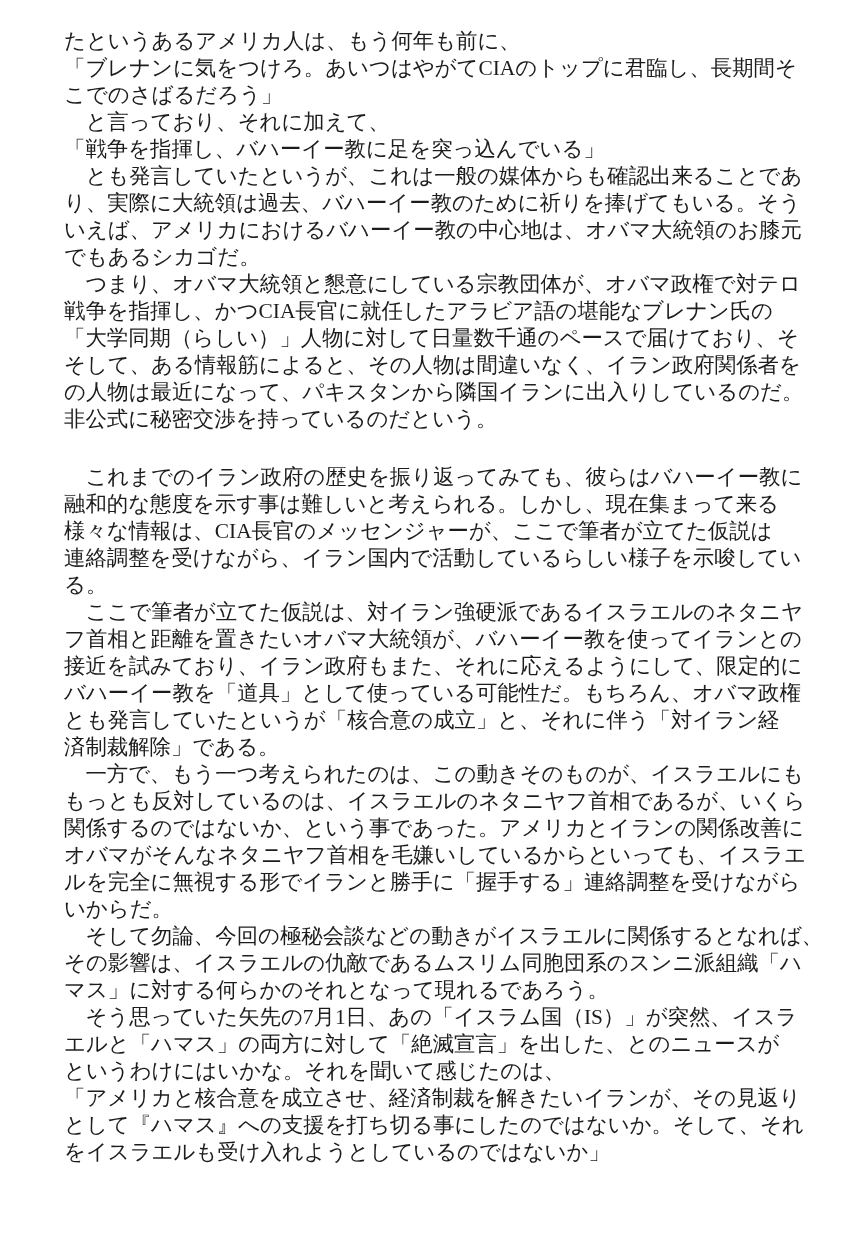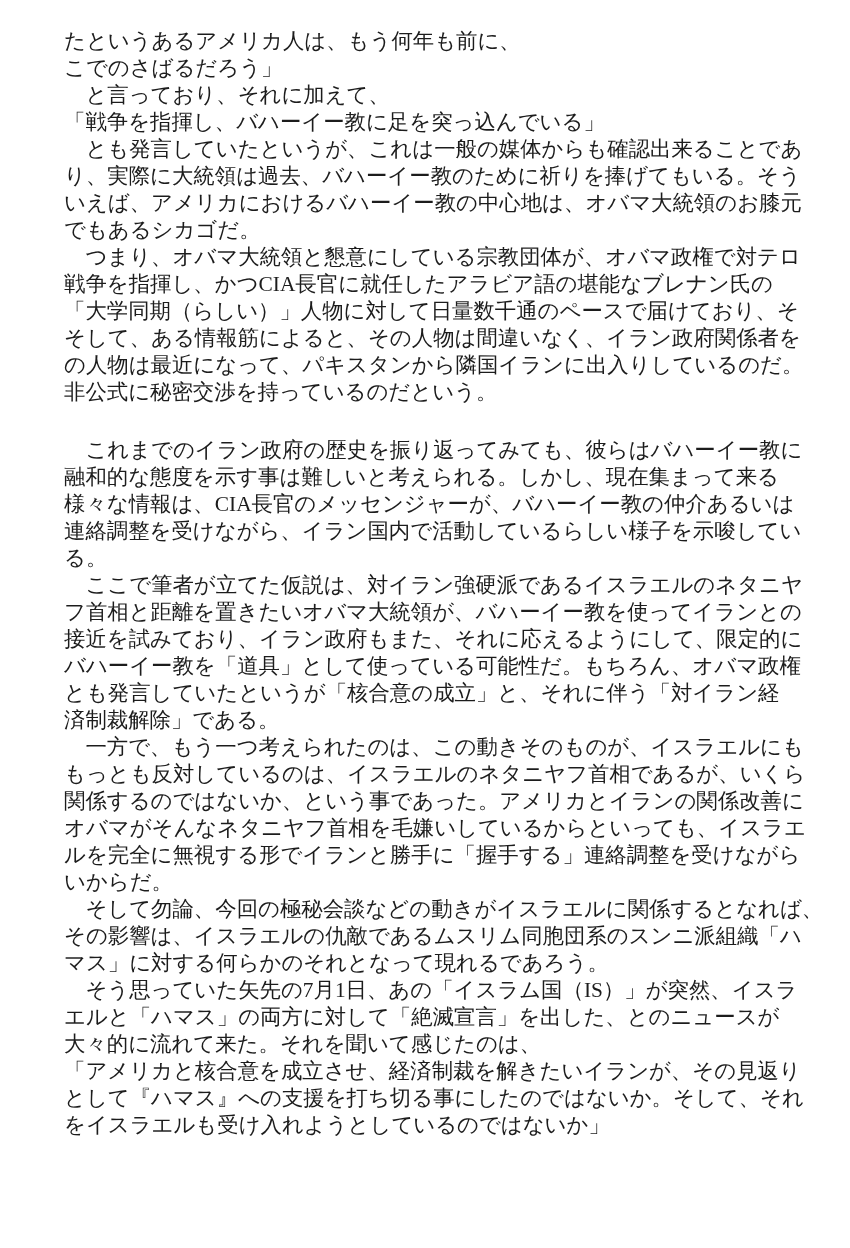--- a/index.html
+++ b/index.html
@@ -41,56 +41,57 @@
   }
   .block2 { margin-top: 31px; }
 </style>
 </head>
 <body>
 
 <div class="page">
   <div class="text-col">
     <div class="block block1">
         <div class="line">たというあるアメリカ人は、もう何年も前に、</div>
+        <div class="line">「ブレナンに気をつけろ。あいつはやがてCIAのトップに君臨し、長期間そ</div>
         <div class="line">こでのさばるだろう」</div>
         <div class="line">　と言っており、それに加えて、</div>
         <div class="line">「戦争を指揮し、バハーイー教に足を突っ込んでいる」</div>
         <div class="line">　とも発言していたというが、これは一般の媒体からも確認出来ることであ</div>
         <div class="line">り、実際に大統領は過去、バハーイー教のために祈りを捧げてもいる。そう</div>
         <div class="line">いえば、アメリカにおけるバハーイー教の中心地は、オバマ大統領のお膝元</div>
         <div class="line">でもあるシカゴだ。</div>
         <div class="line">　つまり、オバマ大統領と懇意にしている宗教団体が、オバマ政権で対テロ</div>
         <div class="line">戦争を指揮し、かつCIA長官に就任したアラビア語の堪能なブレナン氏の</div>
         <div class="line">「大学同期（らしい）」人物に対して日量数千通のペースで届けており、そ</div>
         <div class="line">そして、ある情報筋によると、その人物は間違いなく、イラン政府関係者を</div>
         <div class="line">の人物は最近になって、パキスタンから隣国イランに出入りしているのだ。</div>
         <div class="line">非公式に秘密交渉を持っているのだという。</div>
       </div>
     <div class="block block2">
         <div class="line">　これまでのイラン政府の歴史を振り返ってみても、彼らはバハーイー教に</div>
         <div class="line">融和的な態度を示す事は難しいと考えられる。しかし、現在集まって来る</div>
-        <div class="line">様々な情報は、CIA長官のメッセンジャーが、バハーイー教の仲介あるいは</div>
+        <div class="line">様々な情報は、CIA長官のメッセンジャーが、ここで筆者が立てた仮説は</div>
         <div class="line">連絡調整を受けながら、イラン国内で活動しているらしい様子を示唆してい</div>
         <div class="line">る。</div>
         <div class="line">　ここで筆者が立てた仮説は、対イラン強硬派であるイスラエルのネタニヤ</div>
         <div class="line">フ首相と距離を置きたいオバマ大統領が、バハーイー教を使ってイランとの</div>
         <div class="line">接近を試みており、イラン政府もまた、それに応えるようにして、限定的に</div>
         <div class="line">バハーイー教を「道具」として使っている可能性だ。もちろん、オバマ政権</div>
         <div class="line">とも発言していたというが「核合意の成立」と、それに伴う「対イラン経</div>
         <div class="line">済制裁解除」である。</div>
         <div class="line">　一方で、もう一つ考えられたのは、この動きそのものが、イスラエルにも</div>
         <div class="line">もっとも反対しているのは、イスラエルのネタニヤフ首相であるが、いくら</div>
         <div class="line">関係するのではないか、という事であった。アメリカとイランの関係改善に</div>
         <div class="line">オバマがそんなネタニヤフ首相を毛嫌いしているからといっても、イスラエ</div>
         <div class="line">ルを完全に無視する形でイランと勝手に「握手する」連絡調整を受けながら</div>
         <div class="line">いからだ。</div>
         <div class="line">　そして勿論、今回の極秘会談などの動きがイスラエルに関係するとなれば、</div>
         <div class="line">その影響は、イスラエルの仇敵であるムスリム同胞団系のスンニ派組織「ハ</div>
         <div class="line">マス」に対する何らかのそれとなって現れるであろう。</div>
         <div class="line">　そう思っていた矢先の7月1日、あの「イスラム国（IS）」が突然、イスラ</div>
         <div class="line">エルと「ハマス」の両方に対して「絶滅宣言」を出した、とのニュースが</div>
-        <div class="line">大々的に流れて来た。それを聞いて感じたのは、</div>
+        <div class="line">というわけにはいかな。それを聞いて感じたのは、</div>
         <div class="line">「アメリカと核合意を成立させ、経済制裁を解きたいイランが、その見返り</div>
         <div class="line">として『ハマス』への支援を打ち切る事にしたのではないか。そして、それ</div>
         <div class="line">をイスラエルも受け入れようとしているのではないか」</div>
       </div>
   </div>
 </div>
 
 </body></html>

